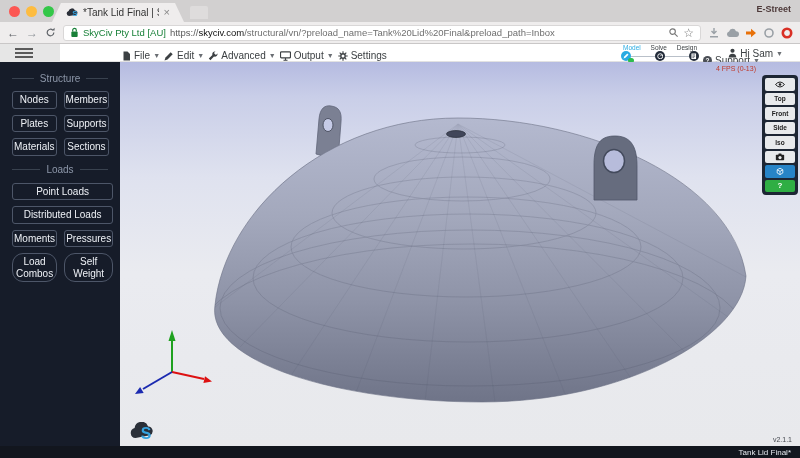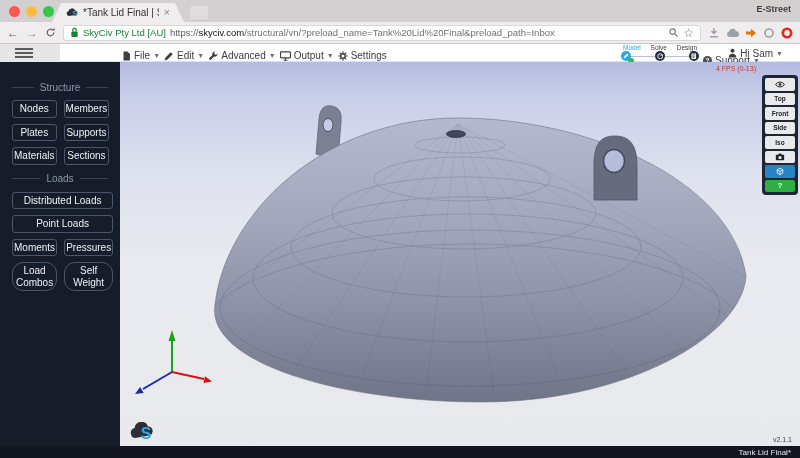--- a/index.html
+++ b/index.html
@@ -48,21 +48,21 @@
   .stepdots { position:absolute; left:0; top:7px; width:100%; display:flex; justify-content:space-between; }
   .dot { position:relative; width:10px; height:10px; border-radius:50%; display:flex; align-items:center; justify-content:center; }
   .dot.model { background:#29abe2; } .dot.dark { background:#232c3a; }
   .badge { position:absolute; right:-2.5px; bottom:-2px; width:5.5px; height:5.5px; border-radius:50%; background:#2ebd4e; }
   .supp { position:absolute; left:703px; top:0; height:32px; display:flex; align-items:center; gap:3px; font-size:10px; color:#3c4043; }
   .qcirc { width:9px; height:9px; border-radius:50%; background:#4a4e55; color:#fff; font-size:6.5px; font-weight:bold;
            display:flex; align-items:center; justify-content:center; }
   .userm { position:absolute; right:17px; top:0; height:18px; display:flex; align-items:center; gap:3px; font-size:10px; color:#3c4043; }
 
   
-  .sidebar { position:absolute; left:0; top:62px; bottom:12px; width:120px; background:#161c29; padding:19px 12px 0; }
+  .sidebar { position:absolute; left:0; top:62px; bottom:12px; width:120px; background:#161c29; padding:10px 12px 0; }
   .side-h { display:flex; align-items:center; gap:6px; color:#8d97a9; font-size:10px; height:12px; margin-bottom:7px; }
   .side-h::before,.side-h::after { content:""; flex:1; height:1px; background:#39424f; }
   .sgrid { display:grid; grid-template-columns:1fr 1fr; gap:6px 7px; margin-bottom:8px; }
   .sbtn { border:1px solid #4d5668; border-radius:3px; color:#eef1f6; font-size:10px; text-align:center;
           min-height:17px; display:flex; align-items:center; justify-content:center; line-height:1.15; padding:2px 1px; }
   .sbtn.full { grid-column:1 / 3; }
   .sbtn.tall { min-height:28px;border-radius:11px; }
 
   
   .viewport { position:absolute; left:120px; top:62px; right:0; bottom:12px; overflow:hidden;
@@ -243,22 +243,22 @@
     <div class="sgrid">
       <div class="sbtn">Nodes</div>
       <div class="sbtn">Members</div>
       <div class="sbtn">Plates</div>
       <div class="sbtn">Supports</div>
       <div class="sbtn">Materials</div>
       <div class="sbtn">Sections</div>
     </div>
     <div class="side-h">Loads</div>
     <div class="sgrid">
+      <div class="sbtn full">Point Loads</div>
       <div class="sbtn full">Distributed Loads</div>
-      <div class="sbtn full">Point Loads</div>
       <div class="sbtn">Moments</div>
       <div class="sbtn">Pressures</div>
       <div class="sbtn tall">Load Combos</div>
       <div class="sbtn tall">Self Weight</div>
     </div>
   </div>
 
   <div class="viewport">
     <svg class="scene" viewBox="0 0 680 384" preserveAspectRatio="none">
       <defs>

